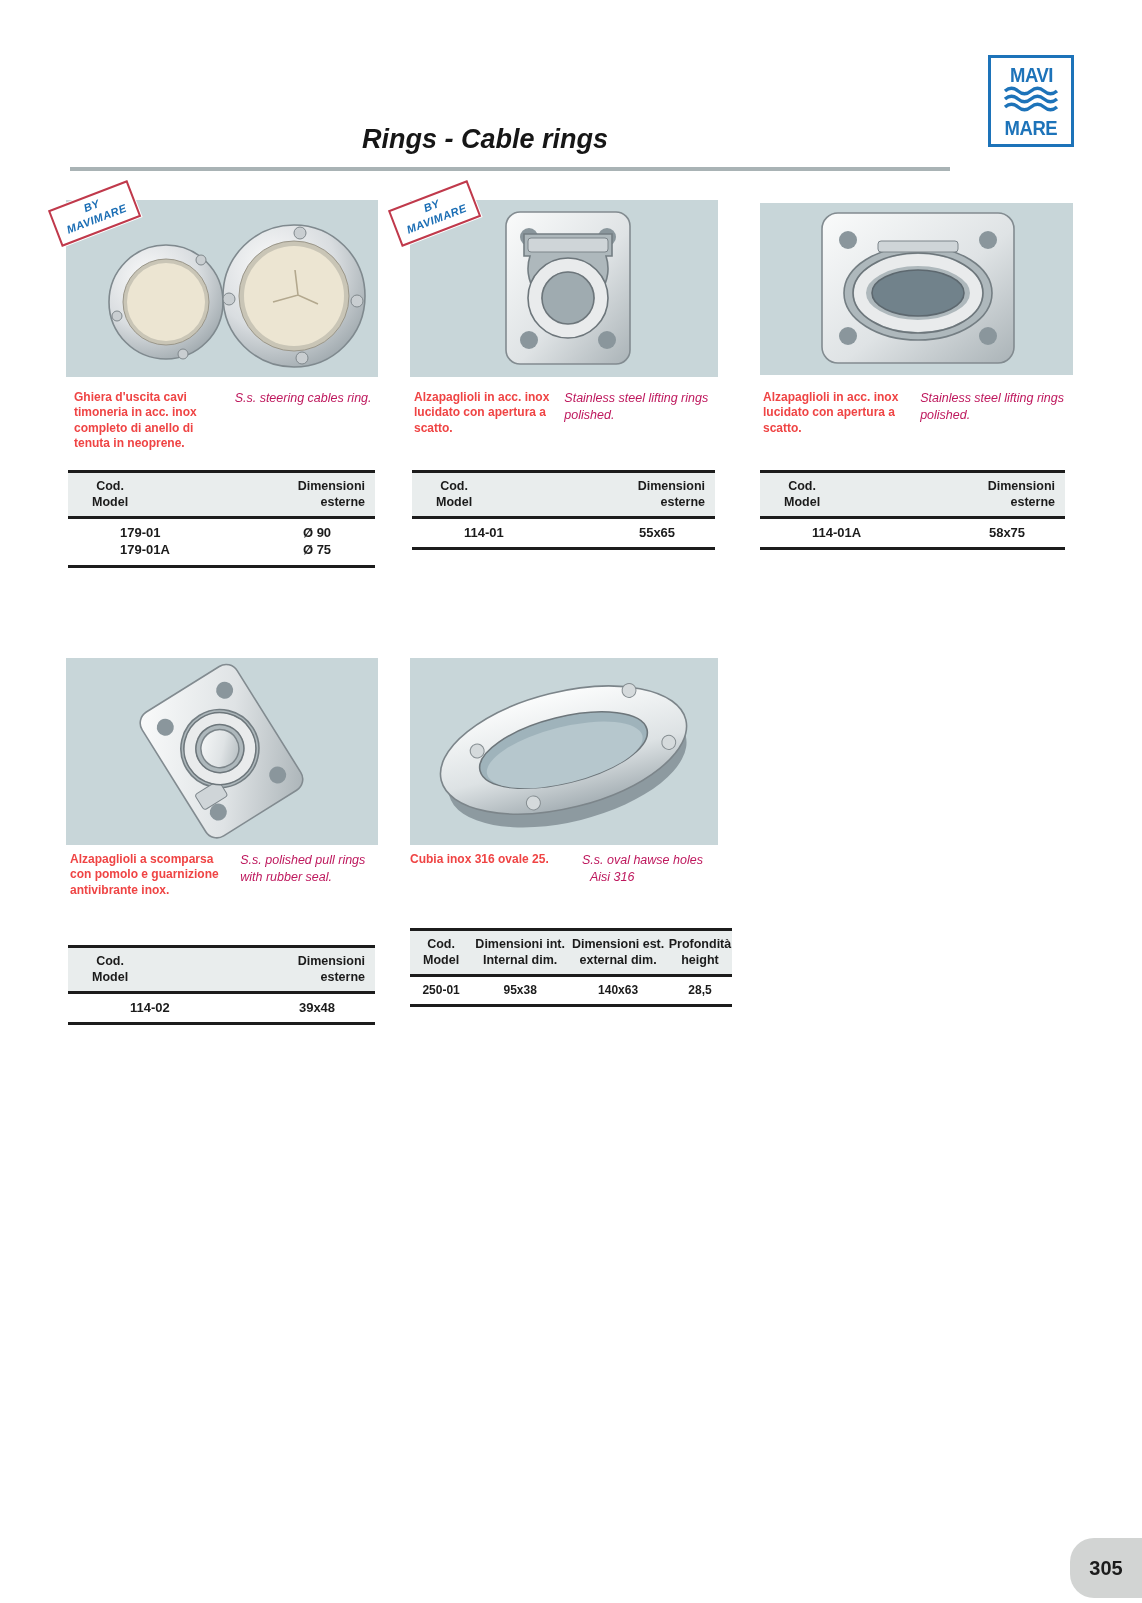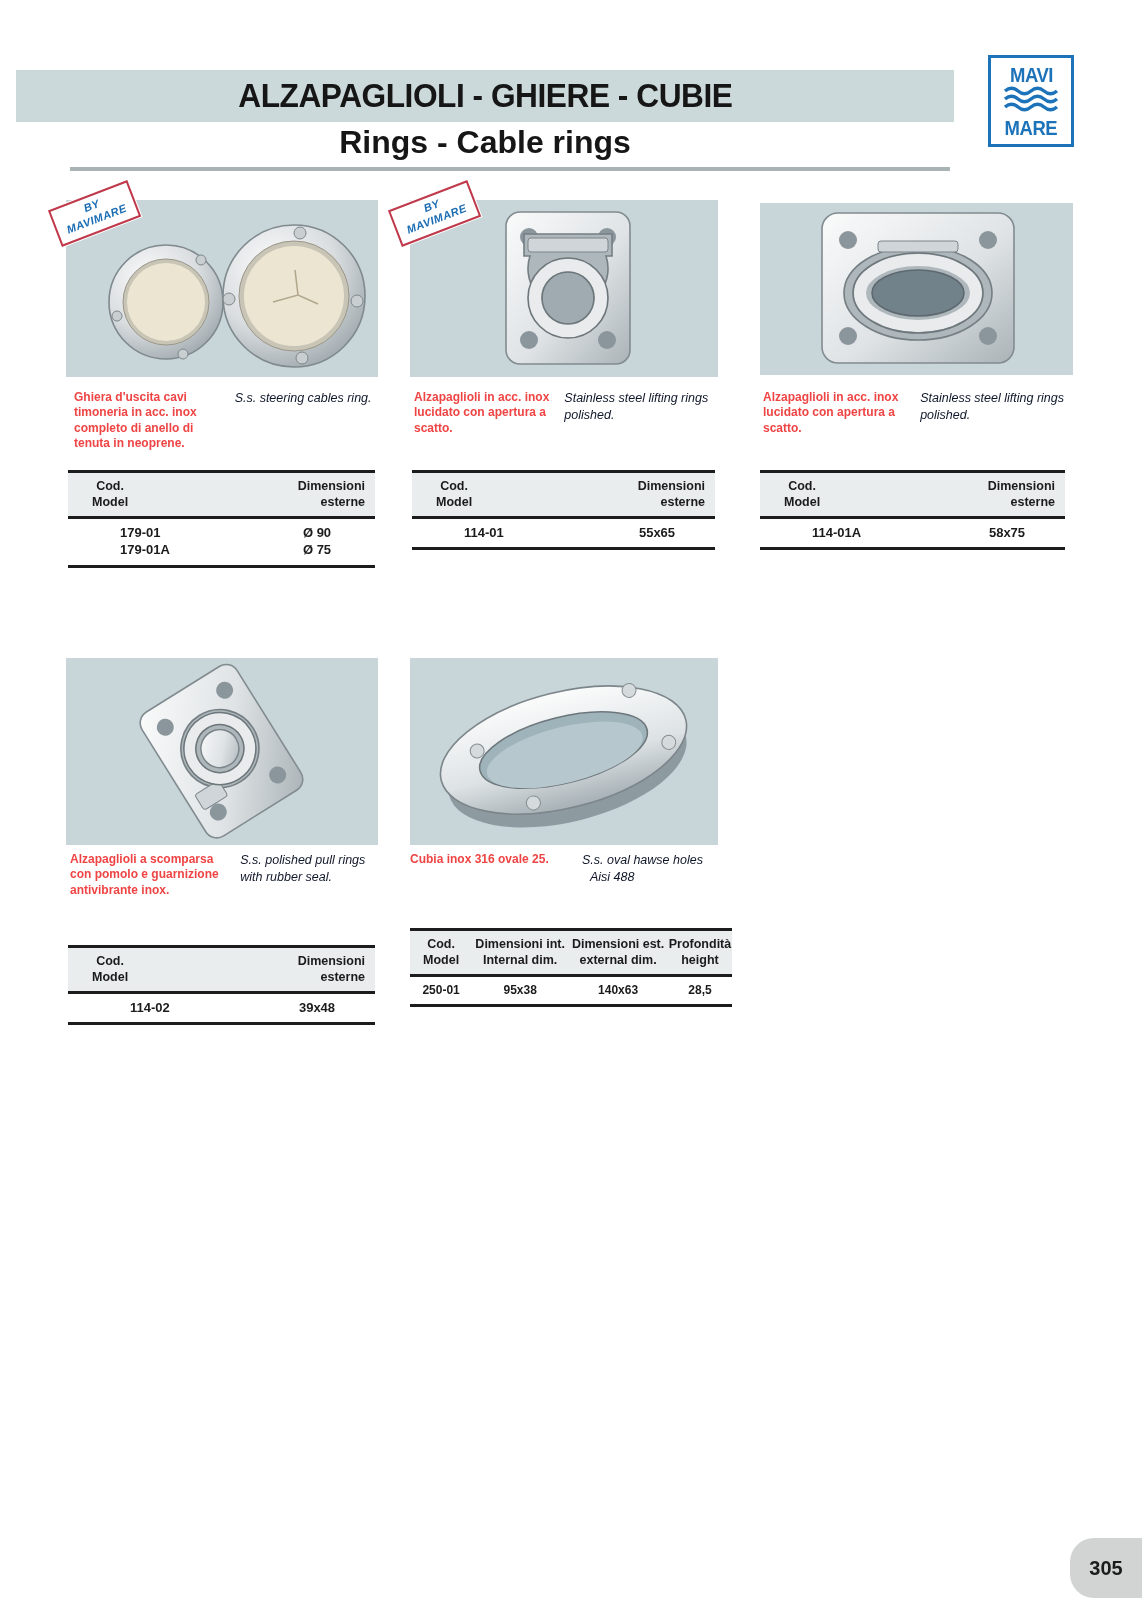--- a/index.html
+++ b/index.html
@@ -4,42 +4,42 @@
 <style>
   html,body { margin:0; padding:0; background:#ffffff; }
   body { font-family:"Liberation Sans", sans-serif; color:#1b1b1b; }
   .page { position:relative; width:1142px; height:1603px; background:#ffffff; overflow:hidden; }
 
   
   .band { position:absolute; left:16px; top:70px; width:938px; height:52px; background:#ccd9db;
           display:flex; align-items:center; justify-content:center; }
   .title { font-size:33px; font-weight:800; letter-spacing:-.5px; transform:scaleX(.96); color:#161616; white-space:nowrap; }
   .subtitle { position:absolute; left:16px; top:124px; width:938px; text-align:center;
-              font-size:32px; font-weight:bold; color:#161616; }
+              font-size:27px; font-weight:bold; font-style:italic; color:#161616; }
   .rule { position:absolute; left:70px; top:167px; width:880px; height:4px; background:#a9b3b5; }
 
   
   .logo { position:absolute; left:988px; top:55px; width:86px; height:92px; background:#fff;
           border:3px solid #1d73b9; box-sizing:border-box; display:flex; flex-direction:column;
           align-items:center; justify-content:center; gap:1px; }
   .logo-text { color:#1d73b9; font-weight:800; font-size:21px; line-height:1; transform:scaleX(.88); letter-spacing:-.5px; }
 
   
   .by-badge { position:absolute; background:#fff; border:2px solid #c0394b; padding:3px 9px 4px 9px;
               transform:rotate(-21deg); text-align:center; color:#1a6db4; font-weight:bold;
               font-style:italic; font-size:11px; line-height:1.25; letter-spacing:.5px; box-shadow:0 0 0 1px #fff; }
 
   
   .photo { position:absolute; background:#c8d6d9; }
   .photo svg { display:block; width:100%; height:100%; }
 
   
   .desc { position:absolute; display:flex; align-items:flex-start; }
   .desc-it { font-weight:bold; font-size:12px; line-height:1.28; color:#ef4444; }
-  .desc-en { font-style:italic; font-size:12.5px; line-height:1.35; color:#0f172a; }
+  .desc-en { font-style:italic; font-size:12.5px; line-height:1.35; color:#be185d; }
 
   
   .ptable { position:absolute; border-top:3px solid #1c1c1c; border-bottom:3px solid #1c1c1c; box-sizing:border-box; }
   .thead { background:#e9eded; border-bottom:3px solid #1c1c1c; display:flex; justify-content:space-between;
            padding:5px 10px 5px 14px; font-weight:bold; font-size:12.5px; line-height:1.3; }
   .hcell { text-align:center; white-space:nowrap; }
   .tbody { padding:5px 10px 6px 4px; font-weight:bold; font-size:13px; }
   .trow { display:flex; justify-content:space-between; line-height:1.35;margin-left:48px; }
   .tcell-dim { width:96px; text-align:center; }
   .thead .hcell-dim { width:96px; text-align:right; }
@@ -56,23 +56,20 @@
   
   .page-tab { position:absolute; right:0; top:1538px; width:72px; height:60px; background:#d2d4d3;
               border-radius:24px 0 0 24px; display:flex; align-items:center; justify-content:center;
               font-weight:bold; font-size:20px; color:#1b1b1b; }
 </style>
 </head>
 <body>
 
 <div class="page">
 
-  <div class="band">
-    <div class="title">ALZAPAGLIOLI - GHIERE - CUBIE</div>
-  </div>
   <div class="subtitle">Rings - Cable rings</div>
   <div class="rule"></div>
 
   <div class="logo">
     <div class="logo-text">MAVI</div>
     <span>
       <svg width="58" height="26" viewBox="0 0 58 26">
         <path d="M3 5 q6.5 -5.5 13 0 t13 0 t13 0 t13 0" fill="none" stroke="#1d73b9" stroke-width="3.4"></path>
         <path d="M3 13 q6.5 -5.5 13 0 t13 0 t13 0 t13 0" fill="none" stroke="#1d73b9" stroke-width="3.4"></path>
         <path d="M3 21 q6.5 -5.5 13 0 t13 0 t13 0 t13 0" fill="none" stroke="#1d73b9" stroke-width="3.4"></path>
@@ -282,21 +279,21 @@
   </div>
 
   <div class="desc" style="left:70px; top:852px; width:310px;">
     <div class="desc-it" style="width:172px; margin-right:10px;">Alzapaglioli a scomparsa con pomolo e guarnizione antivibrante inox.</div>
     <div class="desc-en" style="width:150px;">S.s. polished pull rings with rubber seal.</div>
   </div>
   <div class="desc" style="left:410px; top:852px; width:322px;">
     <div class="desc-it" style="width:162px; margin-right:10px; white-space:nowrap;">Cubia inox 316 ovale 25.</div>
     <div class="desc-en" style="width:150px;">
       <div>S.s. oval hawse holes</div>
-      <div style="margin-left:8px;">Aisi 488</div>
+      <div style="margin-left:8px;">Aisi 316</div>
     </div>
   </div>
 
   <div class="ptable" style="left:68px; top:945px; width:307px;">
     <div class="thead">
       <div class="hcell" style="margin-left:10px;">
         <div>Cod.</div>
         <div>Model</div>
       </div>
       <div class="hcell hcell-dim">

